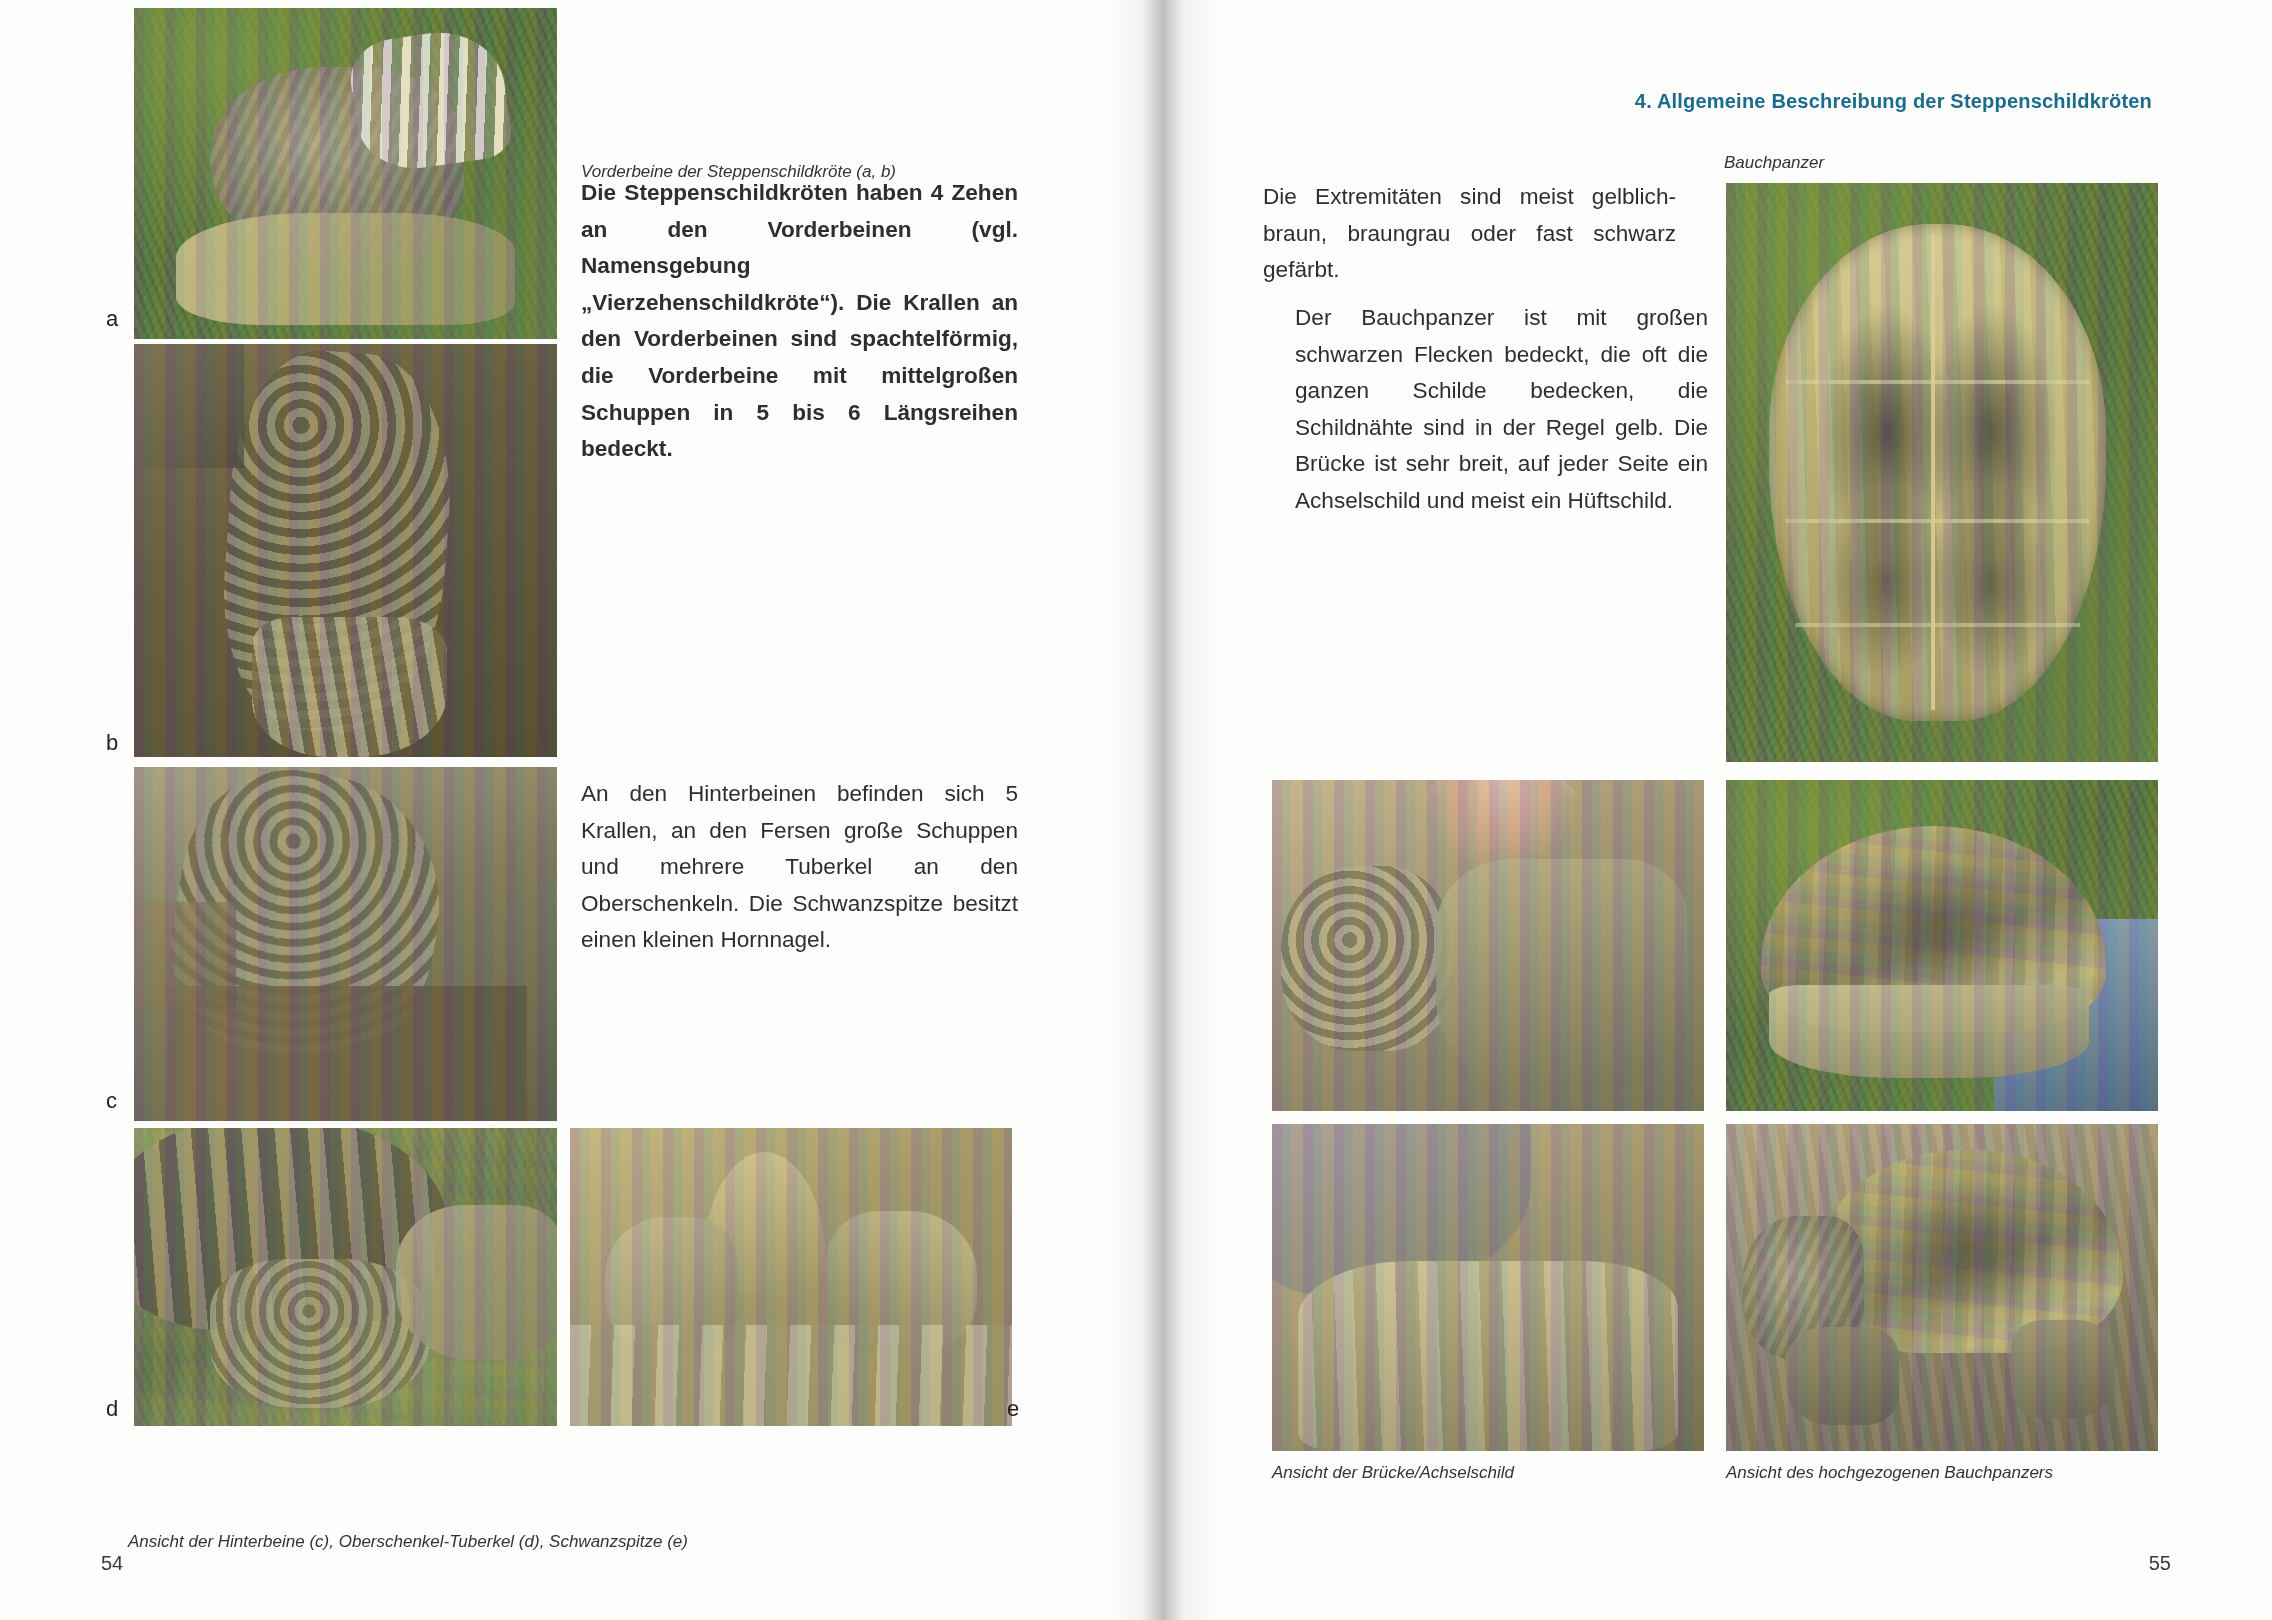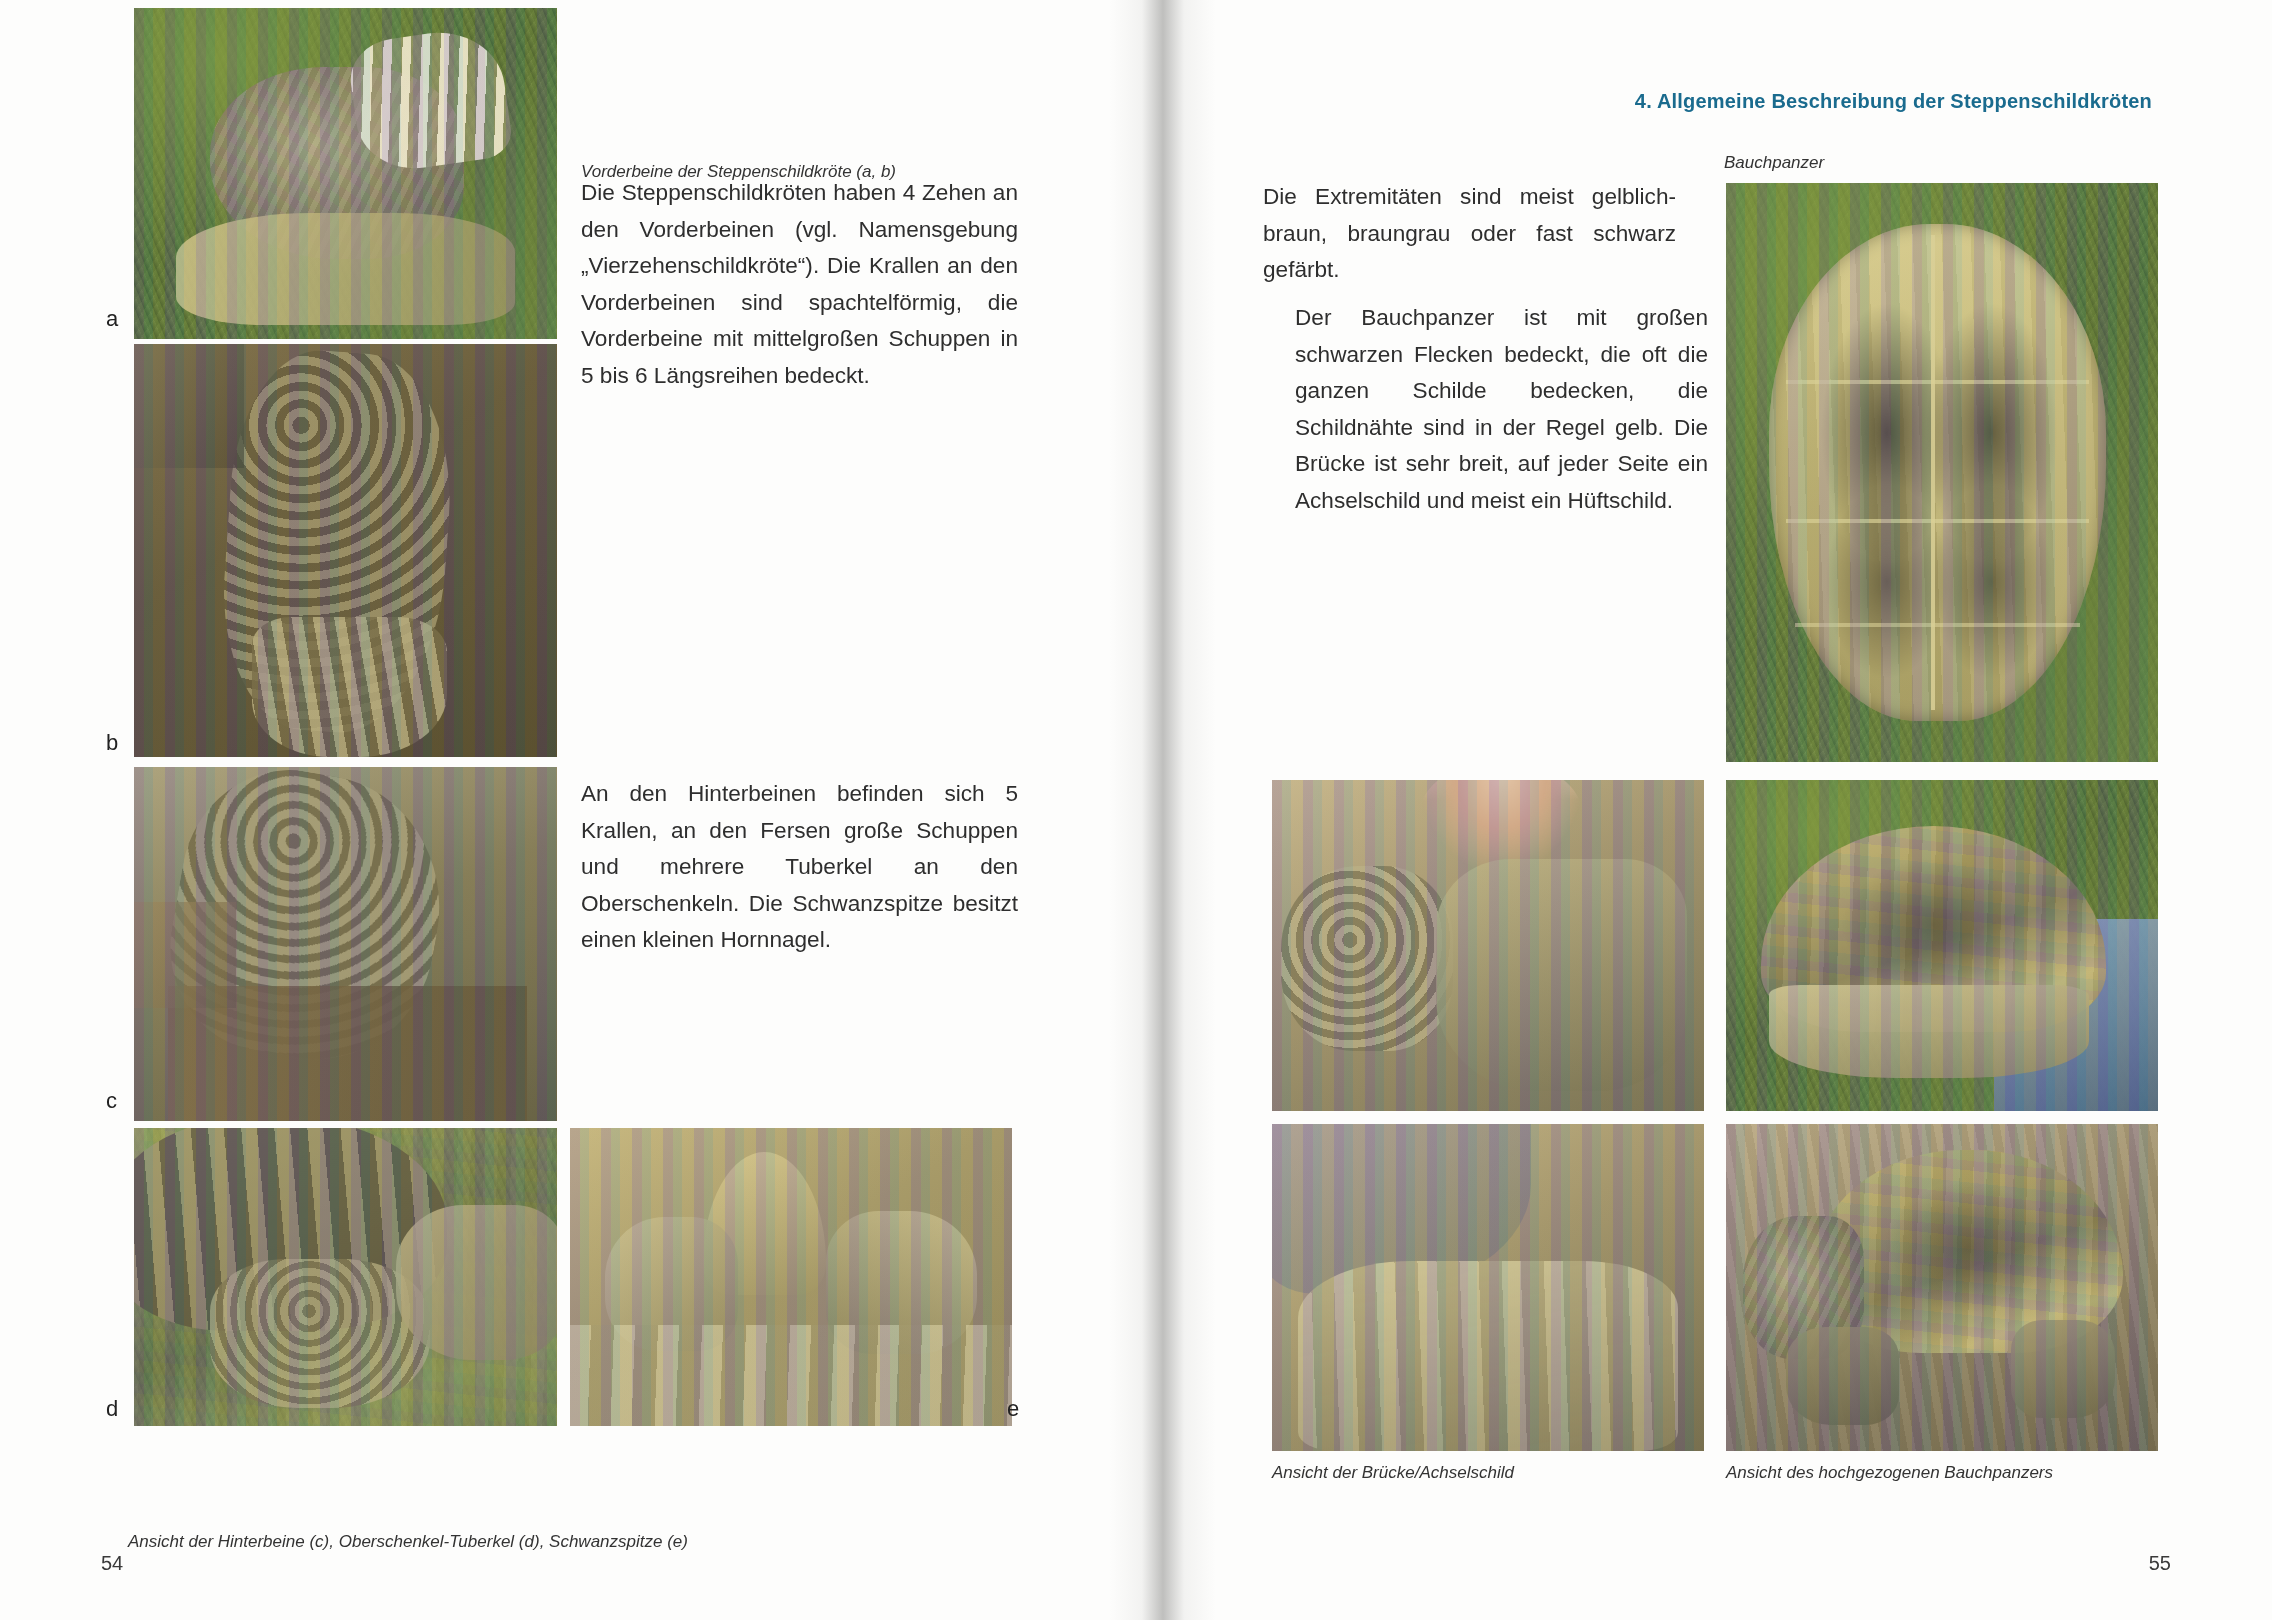--- a/index.html
+++ b/index.html
@@ -225,21 +225,21 @@
           background: linear-gradient(200deg, rgba(200,190,145,0.9), rgba(135,128,92,0.85));
           border-radius: 35% 45% 40% 30%;"></div>
       <div class="overlayer" style="left:0; top:66%; width:100%; height:34%;
           background: repeating-linear-gradient(92deg, rgba(225,218,180,0.55) 0 21px, rgba(160,152,115,0.45) 21px 44px);"></div>
       <div class="overlayer stripes"></div>
     </div>
     <div class="letter" style="left:1007px; top:1396px;">e</div>
 
     <div class="caption" style="left:581px; top:142px; width:452px;margin-top:19px;">Vorderbeine der Steppenschildkröte (a, b)</div>
 
-    <div class="body-col" style="left:581px; top:175px; width:437px;">Die Steppenschildkröten haben 4 Zehen an den Vorderbeinen (vgl. Namensgebung „Vierzehenschildkröte“). Die Krallen an den Vorderbeinen sind spachtelförmig, die Vorderbeine mit mittelgroßen Schuppen in 5 bis 6 Längsreihen bedeckt.</div>
+    <div class="body-col" style="left:581px; top:175px; width:437px;font-weight:bold;">Die Steppenschildkröten haben 4 Zehen an den Vorderbeinen (vgl. Namensgebung „Vierzehenschildkröte“). Die Krallen an den Vorderbeinen sind spachtelförmig, die Vorderbeine mit mittelgroßen Schuppen in 5 bis 6 Längsreihen bedeckt.</div>
 
     <div class="body-col" style="left:581px; top:776px; width:437px;">An den Hinterbeinen befinden sich 5 Krallen, an den Fersen große Schuppen und mehrere Tuberkel an den Oberschenkeln. Die Schwanzspitze besitzt einen kleinen Hornnagel.</div>
 
     <div class="caption" style="left:128px; top:1531px; width:865px;">Ansicht der Hinterbeine (c), Oberschenkel-Tuberkel (d), Schwanzspitze (e)</div>
 
     <div class="folio folio-left">54</div>
   </div>
 
   <div class="page page-right">
 

